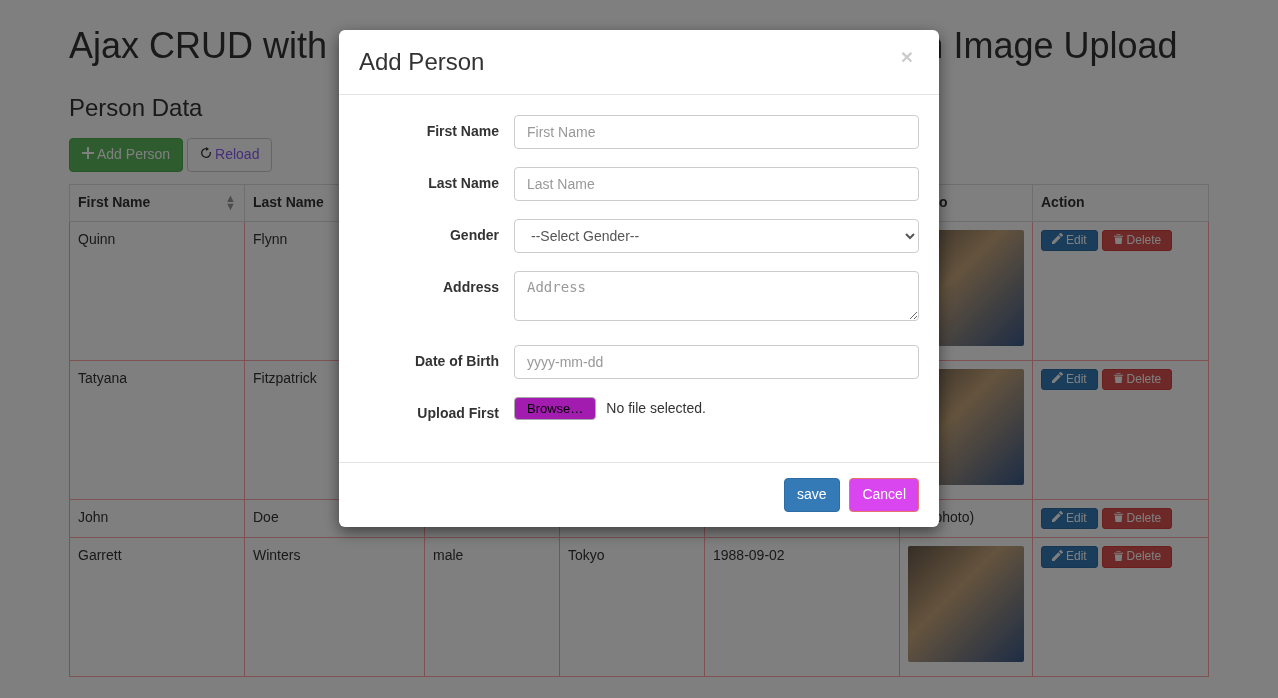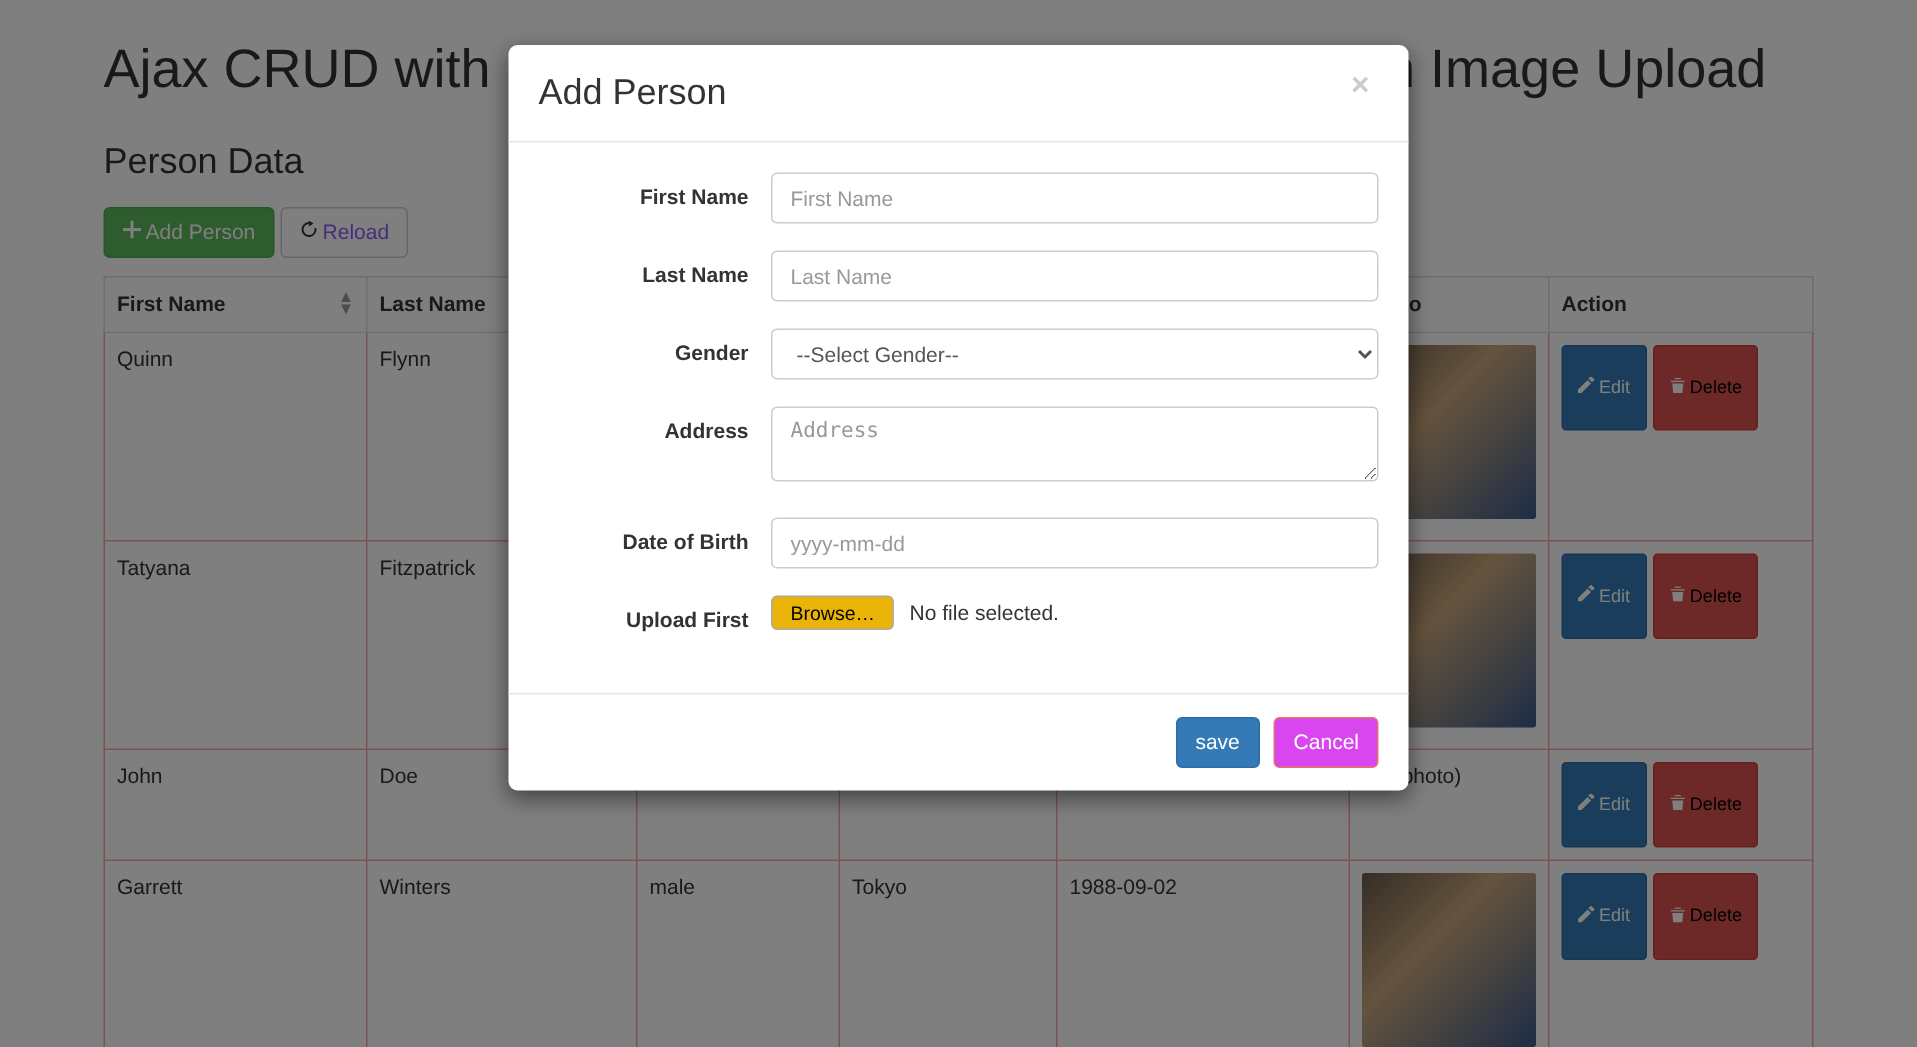--- a/index.html
+++ b/index.html
@@ -27,22 +27,22 @@
   line-height: 1.428;
   text-align: center;
   border: 1px solid transparent;
   border-radius: 4px;
   cursor: pointer;
   vertical-align: middle;
 }
 .btn-success { background: #5cb85c; border-color: #4cae4c; color: #fff; }
 .btn-default { background: #fff; border-color: #ccc; color: #8b5cf6; }
 .btn-primary { background: #337ab7; border-color: #2e6da4; color: #fff; }
-.btn-danger  { background: #d9534f; border-color: #d43f3a; color: #000000; }
-.btn-sm { padding: 19px 10px; font-size: 12px; border-radius: 3px; }
+.btn-danger  { background: #d9534f; border-color: #d43f3a; color: #ffffff; }
+.btn-sm { padding: 1px 10px; font-size: 12px; border-radius: 3px; }
 .icon { display: inline-block; vertical-align: middle; margin-right: 3px; }
 .dt-header { display: flex; justify-content: space-between; align-items: center; margin: 10px 0; font-size: 14px; }
 .dt-length select {
   margin: 0 4px; padding: 2px 6px; border: 1px solid #ccc; border-radius: 4px;
   font-size: 13px; height: 26px;
 }
 .dt-filter input {
   margin-left: 6px; padding: 4px 6px; border: 1px solid #ccc; border-radius: 4px;
   width: 150px; height: 24px;
 }
@@ -72,21 +72,21 @@
 .form-control {
   width: 100%; padding: 6px 12px; font-size: 14px; line-height: 1.428;
   color: #555; background: #fff; border: 1px solid #ccc; border-radius: 4px;
   height: 34px;
 }
 textarea.form-control { height: 50px; resize: vertical; }
 select.form-control { height: 34px; }
 .file-row { display: flex; align-items: center; gap: 10px; }
 .file-btn {
   padding: 3px 12px; font-size: 13px; border: 1px solid #aaa; border-radius: 4px;
-  background: #eab308; cursor: pointer;
+  background: #a21caf; cursor: pointer;
 }
 .modal-footer { padding: 15px 20px; border-top: 1px solid #e5e5e5; text-align: right; }
 .modal-footer .btn { margin-left: 6px; }
 .btn-cancel { background: #d946ef; border-color: #e57368; color: #fff; }
 .toolbar-row { margin: 12px 0; }
 ::placeholder { color: #999; }
 </style>
 </head>
 <body>
 

